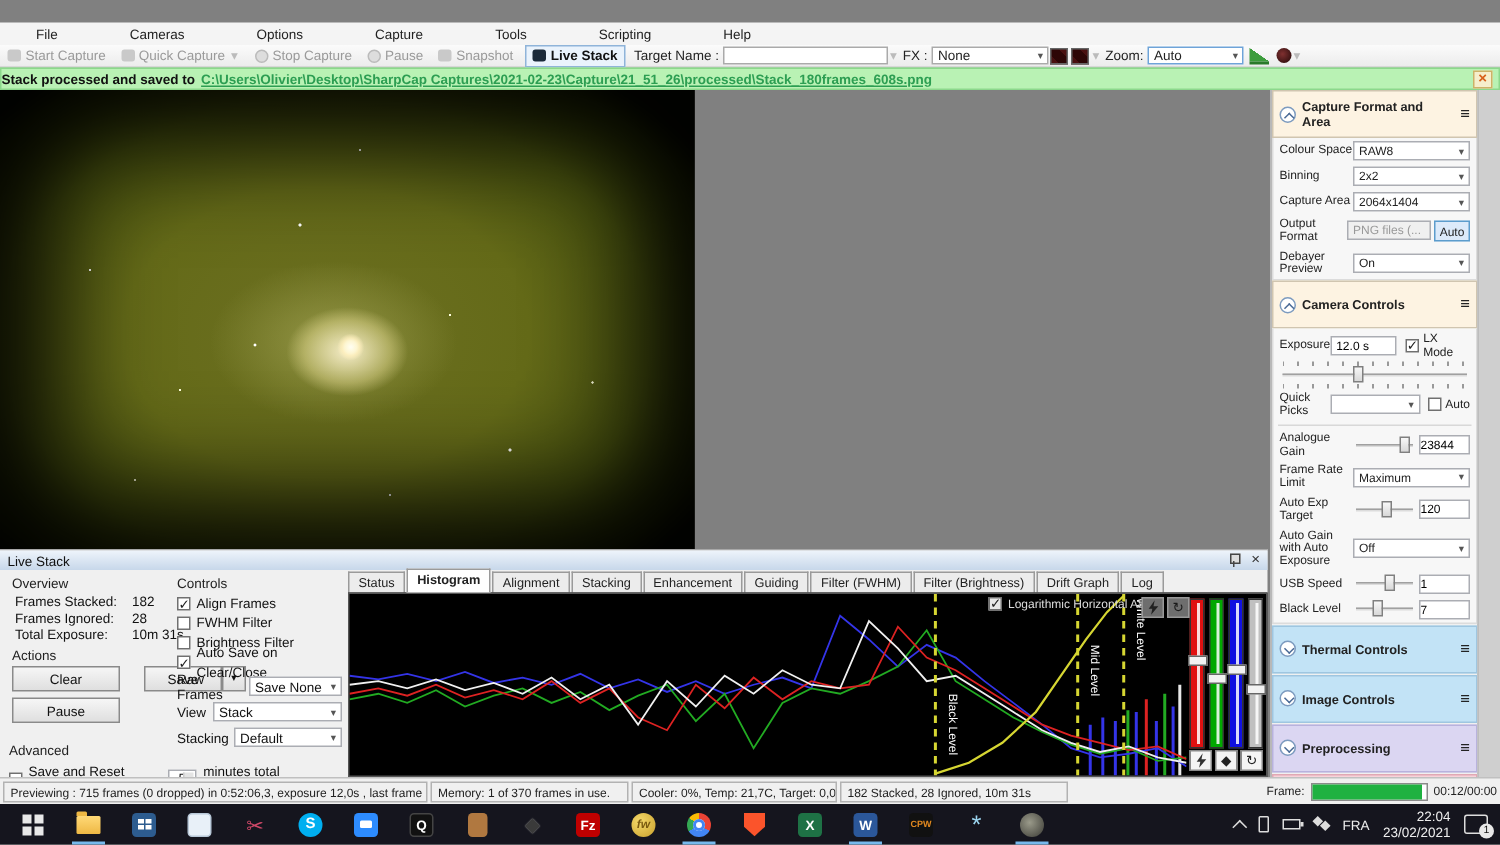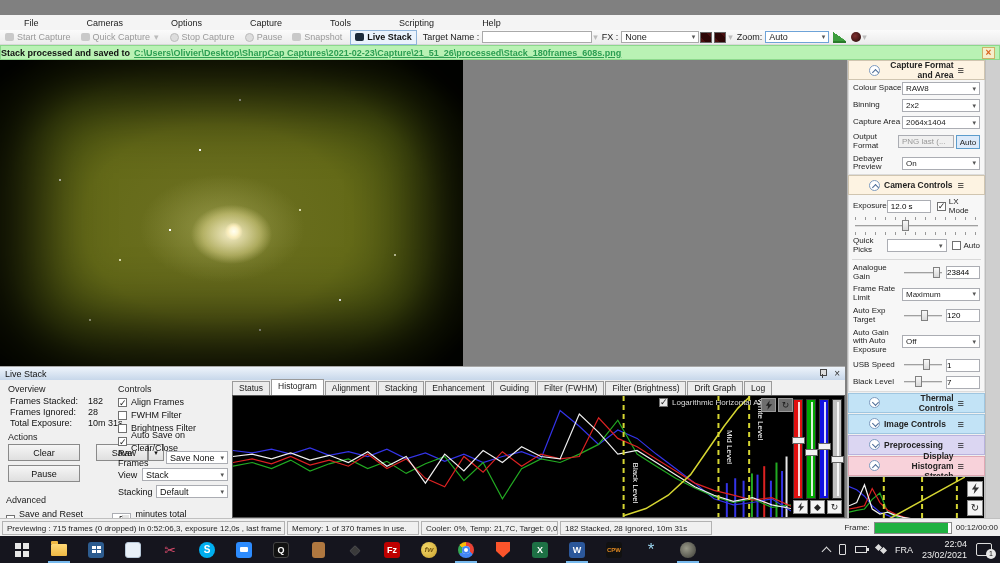--- a/index.html
+++ b/index.html
@@ -52,21 +52,21 @@
     radial-gradient(circle 1.3px at 340px 240px,#fff 60%,transparent),
     radial-gradient(circle 1px at 90px 260px,#ffd 60%,transparent),
     radial-gradient(circle 1px at 260px 270px,#fff 60%,transparent),
     radial-gradient(circle 1.2px at 170px 170px,#fff 60%,transparent),
     radial-gradient(circle 1px at 395px 195px,#ffd 60%,transparent),
     radial-gradient(circle 1px at 240px 40px,#fff 60%,transparent);}
 
   
   .rpanel { position:absolute; left:847px; top:60px; width:138px; height:458px; background:#f0f0f0; border-left:1px solid #b8b8b8; font-size:8px; color:#222; overflow:hidden;}
   .rscroll { position:absolute; left:985px; top:60px; width:15px; height:458px; background:#cfcfcf; border-left:1px solid #bdbdbd;}
-  .sec-h { height:20px; display:flex; align-items:center; padding:0 20px; border:1px solid #d0c5b0; font-weight:bold; font-size:8.5px; gap:4px;text-align:right;}
+  .sec-h { height:32px; display:flex; align-items:center; padding:0 4px; border:1px solid #d0c5b0; font-weight:bold; font-size:8.5px; gap:4px;}
   .sec-h .burger { margin-left:auto; font-size:11px; font-weight:normal;}
   .circ { width:11px; height:11px; border-radius:50%; border:1px solid #7d9bbf; background:#fff; position:relative; flex:0 0 auto;}
   .circ::after { content:""; position:absolute; left:3px; top:4px; width:4px; height:4px; border-left:1.4px solid #4a6a96; border-top:1.4px solid #4a6a96; transform:rotate(45deg);}
   .circ.down::after { transform:rotate(225deg); top:2px;}
   .h-peach { background:#fdf3e2; }
   .h-blue { background:#c2e3f6; border-color:#9fc6e0;}
   .h-lav { background:#dbd6f2; border-color:#b8b2dd;}
   .h-pink { background:#f8d2da; border-color:#e0a8b4;}
   .r-row { display:flex; align-items:center; padding:2px 4px; min-height:17px;}
   .r-row .lbl { flex:1; line-height:1.1;}
@@ -106,21 +106,21 @@
   .btn-save-dd { position:absolute; left:148px; top:64px; width:16px; height:17px; line-height:15px; font-size:7px;}
   .btn-pause { position:absolute; left:8px; top:85px; width:72px; height:17px; line-height:16px;}
   .cbrow { display:flex; align-items:center; gap:4px; line-height:13px; height:13px;}
   .ddrow { display:flex; align-items:center; margin-top:2px; height:15px;}
   .adv { position:absolute; left:6px; top:115px; width:220px;}
   .adv .row { display:flex; align-items:center; gap:4px; margin-top:4px;}
   .spin { width:20px; height:13px; border:1px solid #abadb3; background:#fff; text-align:center; position:relative;}
   .spin::after{ content:""; position:absolute; right:1px; top:1px; width:6px; height:10px; background:#e4e4e4; border-left:1px solid #ccc;}
   .tabs { position:absolute; left:232px; top:12px; height:16px; display:flex; align-items:flex-end;}
   .tab { border:1px solid #9a9a9a; border-bottom:none; background:#ececec; padding:1px 6px 2px; font-size:8.5px; color:#222; margin-right:1px; height:14px;}
-  .tab.active { background:#fff; font-weight:normal; height:16px; position:relative; z-index:2;}
+  .tab.active { background:#fff; font-weight:bold; height:16px; position:relative; z-index:2;}
   .hist-area { position:absolute; left:232px; top:28px; width:613px; height:123px; background:#000; border:1px solid #555;}
   .hist-log { position:absolute; left:426px; top:2px; display:flex; gap:4px; align-items:center; color:#ddd; font-size:8px; z-index:5;}
   .hist-log .cb { background:#e8e8e8;}
   .hist-btns-top { position:absolute; left:528px; top:2px; display:flex; gap:2px; z-index:6;}
   .dk-btn { width:15px; height:14px; background:#6e6e6e; border:1px solid #999; display:flex; align-items:center; justify-content:center; color:#1a1a1a; font-size:9px;}
   .ch-col { position:absolute; left:558px; top:0; width:55px; height:121px;}
   .ch-slider { position:absolute; top:3px; width:10px; height:100px; border:1px solid #333;}
   .ch-slider .mid { position:absolute; left:4px; top:2px; bottom:2px; width:2px; background:rgba(255,255,255,0.85);}
   .ch-handle { position:absolute; left:-2px; width:13px; height:7px; background:#f2f2f2; border:1px solid #666;}
   .ch-btns { position:absolute; left:2px; top:104px; display:flex; gap:2px;}
@@ -257,21 +257,21 @@
       <div class="r-row">
         <span class="lbl">Capture Area</span>
         <div class="dd w78">
             <span>2064x1404</span>
             <span class="ar">▾</span>
           </div>
       </div>
       <div class="r-row">
         <span class="lbl">Output Format</span>
         <div class="dd dis w56">
-            <span>PNG last (...</span>
+            <span>PNG files (...</span>
           </div>
         <div class="auto-btn">Auto</div>
       </div>
       <div class="r-row">
         <span class="lbl">Debayer Preview</span>
         <div class="dd w78">
             <span>On</span>
             <span class="ar">▾</span>
           </div>
       </div>

